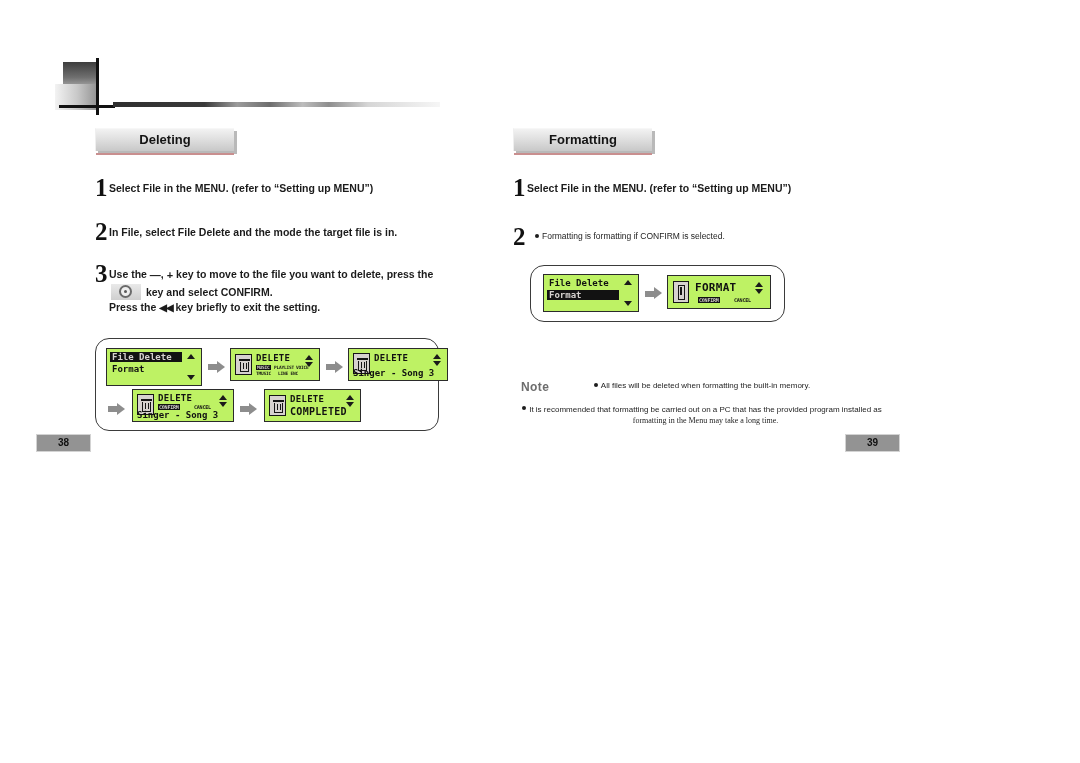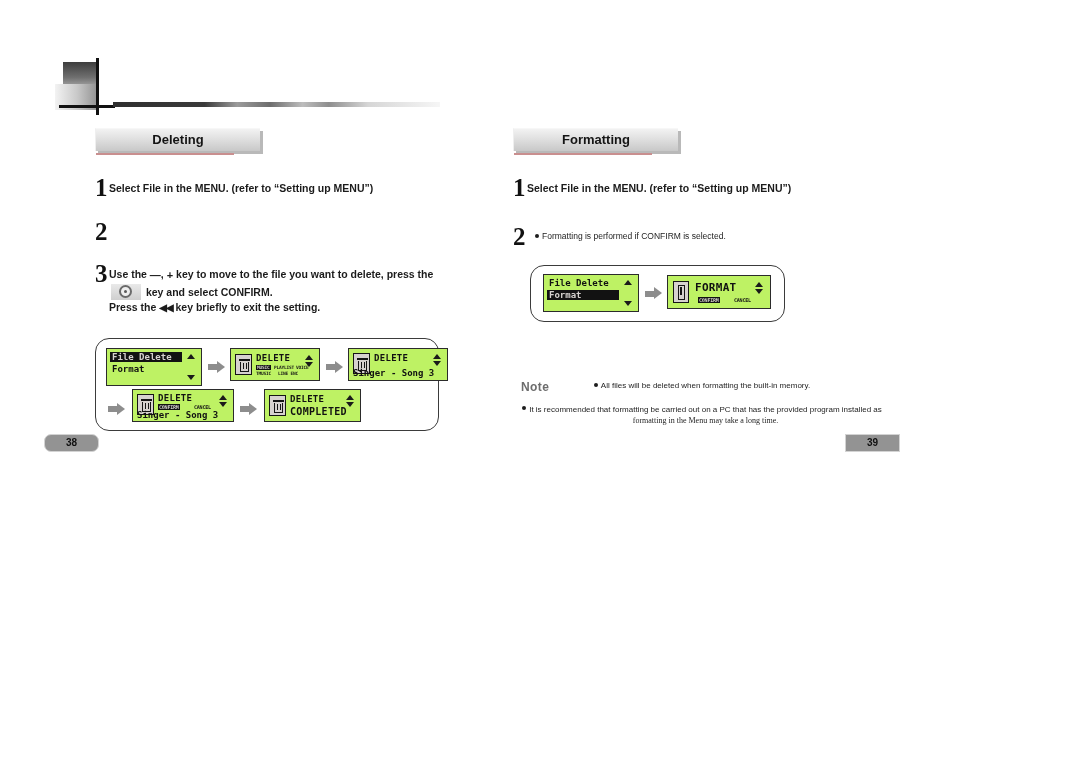--- a/index.html
+++ b/index.html
@@ -85,21 +85,20 @@
 
   
   .section-tab {
     position: relative;
     width: 138px;
     height: 22px;
     background: linear-gradient(180deg, #f2f2f2 0%, #e2e2e2 40%, #c8c8c8 100%);
     border-top: 1px solid #f7f7f7;
     border-left: 1px solid #efefef;
     box-shadow: 3px 3px 0 #b9b9b9;
-    padding-left: 26px;
   }
   .section-tab .tab-label {
     position: absolute;
     left: 0; right: 0; top: 3px;
     text-align: center;
     font-size: 13px;
     font-weight: bold;
     color: #141414;
   }
   .section-tab::after {
@@ -358,21 +357,21 @@
     box-sizing: border-box;
   }
   .page-num span {
     display: block;
     text-align: center;
     line-height: 16px;
     font-size: 10px;
     font-weight: bold;
     color: #101010;
   }
-  #page-num-left  { left: 44px; border-radius: 7px; }
+  #page-num-left  { left: 36px; }
   #page-num-right { left: 845px; }
 </style>
 </head>
 <body>
 
 <div id="page-header">
   <div class="deco-sq deco-sq-a"></div>
   <div class="deco-sq deco-sq-b"></div>
   <div class="deco-sq deco-vline"></div>
   <div class="deco-sq deco-hline"></div>
@@ -385,20 +384,21 @@
     <div class="tab-label">Deleting</div>
   </div>
 
   <div class="step" style="margin-top:30px;">
     <div class="step-num">1</div>
     <div class="step-body">Select File in the MENU. (refer to “Setting up MENU”)</div>
   </div>
 
   <div class="step" style="margin-top:24px;">
     <div class="step-num">2</div>
+    <div class="step-body">In File, select File Delete and the mode the target file is in.</div>
   </div>
 
   <div class="step" style="margin-top:22px;">
     <div class="step-num">3</div>
     <div class="step-body">
       <span>Use the</span>
       <span class="key-minus">—</span><span>,</span>
       <span class="key-plus">+</span>
       <span>key to move to the file you want to delete, press the</span>
       <span class="nav-key-icon"></span>
@@ -515,21 +515,21 @@
   </div>
 
   <div class="step" style="margin-top:30px;">
     <div class="step-num">1</div>
     <div class="step-body">Select File in the MENU. (refer to “Setting up MENU”)</div>
   </div>
 
   <div class="step" style="margin-top:29px;">
     <div class="step-num">2</div>
     <div class="step-sub">
-      <span class="bullet-dot"></span><span>Formatting is performed if CONFIRM is selected.</span>
+      <span class="bullet-dot"></span><span>Formatting is formatting if CONFIRM is selected.</span>
     </div>
   </div>
 
   <div class="diagram-box" style="margin-top:15px; margin-left:17px; width:255px; height:57px;">
 
     <div class="lcd" style="left:12px; top:8px; width:96px; height:38px;">
       <div class="lcd-line" style="left:5px; top:3px; font-size:9px;">File Delete</div>
       <div class="lcd-line inv" style="left:3px; top:15px; font-size:9px; padding:0 2px; width:68px;">Format</div>
       <div class="lcd-scroll-up" style="right:6px; top:5px;"></div>
       <div class="lcd-scroll-dn" style="right:6px; bottom:5px;"></div>

